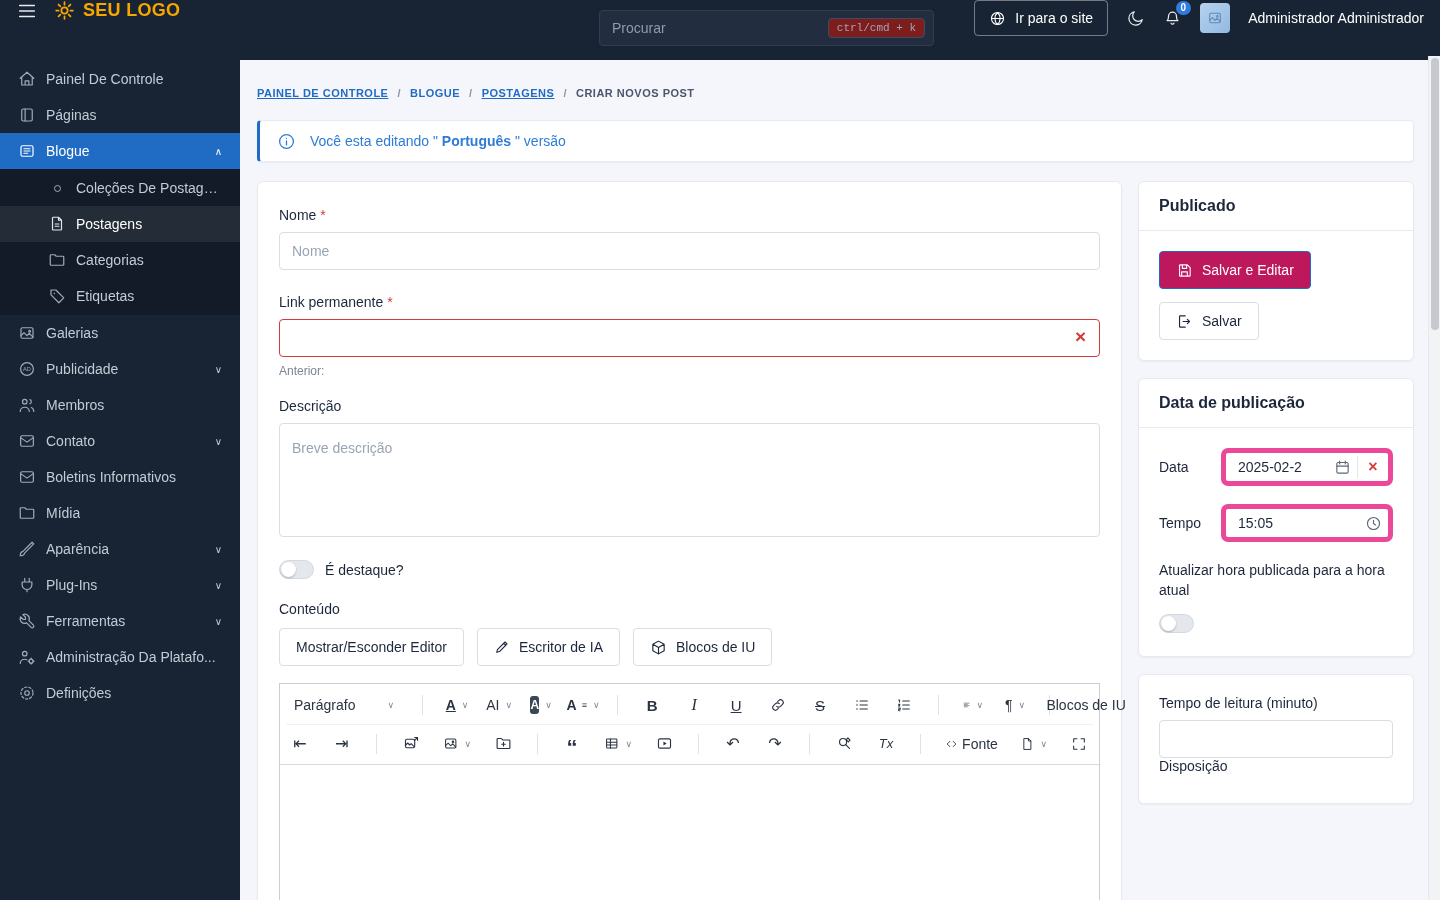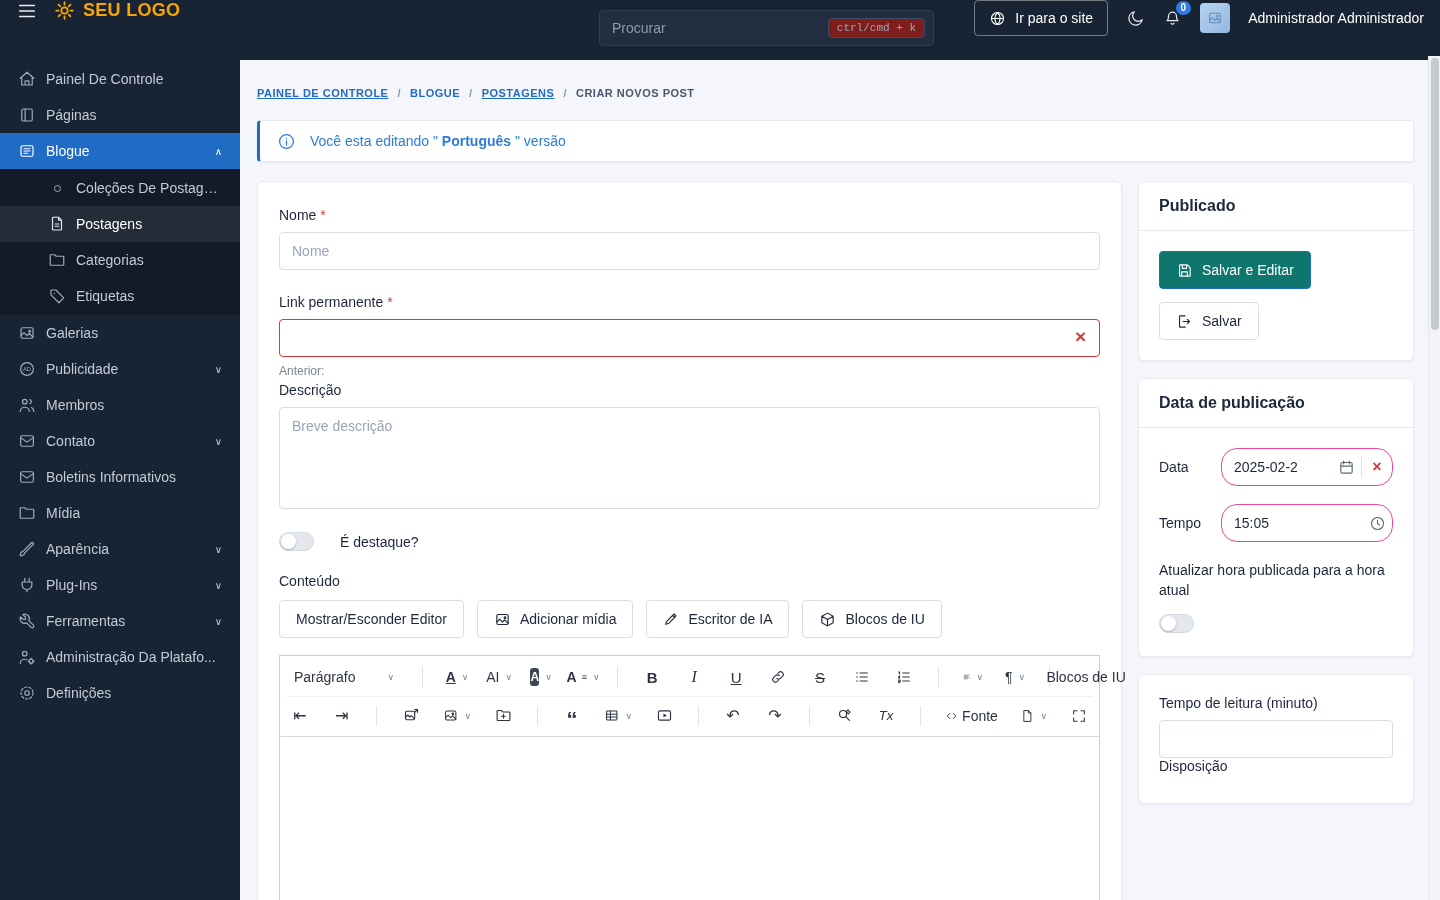--- a/index.html
+++ b/index.html
@@ -43,32 +43,32 @@
 .bc-current{color:#49566b}
 .alert{display:flex;align-items:center;gap:14px;background:#fff;border:1px solid #e8eaee;border-left:3px solid #206bc4;border-radius:4px;height:42px;padding:0 17px;color:#2e7cd6;margin-bottom:19px;box-shadow:0 1px 2px rgba(24,36,51,.05)}
 .alert b{font-weight:bold}
 .grid{display:flex;gap:16px;align-items:flex-start}
 .card{background:#fff;border:1px solid #e8eaee;border-radius:6px;box-shadow:0 1px 2px rgba(24,36,51,.05)}
 .form-card{flex:1;min-width:0;padding:25px 21px}
 .f-label{display:block;font-size:14px;margin-bottom:9px;color:#1d273b}
 .req{color:#d63939;margin-left:4px}
 .f-input{width:100%;height:38px;border:1px solid #d9dee4;border-radius:4px;padding:0 12px;font-size:14px;color:#1d273b;outline:none;background:#fff}
 .f-input::placeholder,.f-textarea::placeholder{color:#99a5b5}
-.f-textarea{height:102px;padding:10px 12px;resize:none;font-family:inherit}
+.f-textarea{height:114px;padding:16px 12px;resize:none;font-family:inherit}
 .f-input.error{border-color:#d63939;padding-right:40px}
 .perma-wrap{position:relative}
 .close-x{position:absolute;right:14px;top:7px;color:#d63939;font-size:19px;font-weight:bold;cursor:pointer;line-height:22px}
 .hint{font-size:12px;color:#7a8694;margin-top:7px}
-.mt24{margin-top:24px}.mt20{margin-top:4px}.mt16{}
-.toggle-row{display:flex;align-items:center;gap:26px;margin:20px 0 22px}
+.mt24{margin-top:24px}.mt20{margin-top:20px}.mt16{}
+.toggle-row{display:flex;align-items:center;gap:11px;margin:20px 0 22px}
 .toggle{width:35px;height:19px;border-radius:10px;background:#e4e8ed;border:1px solid #d3d9e0;display:inline-block;position:relative;cursor:pointer;flex:none}
 .knob{position:absolute;left:1px;top:1px;width:15px;height:15px;border-radius:50%;background:#fff;box-shadow:0 1px 2px rgba(0,0,0,.25)}
 .btn-row{display:flex;gap:13px;margin:11px 0 17px}
 .btn-outline{background:#fff;border:1px solid #d9dee4;height:38px;border-radius:4px;padding:0 16px;display:inline-flex;align-items:center;gap:9px;font-size:14px;color:#1d273b;cursor:pointer}
-.btn-primary{background:#0f766e;border:1px solid #206bc4;height:38px;border-radius:4px;padding:0 16px;display:inline-flex;align-items:center;gap:9px;font-size:14px;color:#fff;cursor:pointer}
+.btn-primary{background:#be185d;border:1px solid #206bc4;height:38px;border-radius:4px;padding:0 16px;display:inline-flex;align-items:center;gap:9px;font-size:14px;color:#fff;cursor:pointer}
 
 .editor{border:1px solid #c9ced4;margin-top:2px;background:#fff}
 .ed-toolbar{border-bottom:1px solid #d7dbe0;padding:2px 6px}
 .ed-row{display:flex;align-items:center;min-height:38px;gap:14px}
 .ed-row + .ed-row{border-top:1px solid #eef0f2}
 .ed-btn{min-width:28px;height:28px;display:inline-flex;align-items:center;justify-content:center;padding:0 4px;color:#2b3440;cursor:pointer;border-radius:3px;font-size:14px;gap:4px;white-space:nowrap}
 .ed-sep{width:1px;height:20px;background:#dfe3e7;margin:0 6px;flex:none}
 .crt{font-size:9px;color:#7a8694;margin-left:2px}
 .ed-para{display:inline-flex;align-items:center;height:28px;padding:0 8px;cursor:pointer;gap:30px;color:#2b3440}
 .bA{text-decoration:underline;font-weight:bold}
@@ -83,21 +83,21 @@
 .g-arrow{font-size:16px}
 .g-tx{font-size:13px;font-style:italic}
 .ed-content{height:382px;background:#fff;cursor:text}
 
 .side-col{width:276px;flex:none;display:flex;flex-direction:column;gap:17px}
 .p-head{padding:15px 20px;font-size:16px;font-weight:bold;border-bottom:1px solid #e8eaee}
 .p-body{padding:20px}
 .stack{display:flex;flex-direction:column;align-items:flex-start;gap:13px}
 .d-row{display:flex;align-items:center;justify-content:space-between;margin-bottom:18px}
 .d-label{font-size:14px}
-.input-group{display:flex;align-items:center;border:1px solid #ec4899;border-radius:16px;height:38px;width:172px;background:#fff}
+.input-group{display:flex;align-items:center;border:5px solid #ec4899;border-radius:7px;height:38px;width:172px;background:#fff}
 .input-group input{border:0;outline:0;flex:1;min-width:0;padding:0 2px 0 12px;font-size:14px;color:#1d273b;background:transparent}
 .ig-icon{width:30px;display:flex;justify-content:center;align-items:center;color:#5b6777;cursor:pointer;flex:none}
 .ig-icon.red{color:#d63939;font-weight:bold;font-size:16px}
 .ig-div{width:1px;height:22px;background:#e2e6ea;flex:none}
 .d-note{font-size:14px;line-height:1.45;margin:2px 0 13px;color:#1d273b}
 
 .sb{position:fixed;top:56px;right:0;width:12px;height:844px;background:#f2f3f5;border-left:1px solid #e6e8eb;z-index:9}
 .sb-thumb{width:8px;margin:2px auto 0;height:272px;border-radius:4px;background:#c6cad0;cursor:grab}
 </style>
 </head>
@@ -369,30 +369,20 @@
           <span class="toggle">
               <span class="knob"></span>
             </span>
           <span>É destaque?</span>
         </div>
 
         <label class="f-label">Conteúdo</label>
         <div class="btn-row">
           <button class="btn-outline">
             <span>Mostrar/Esconder Editor</span>
-          </button>
-          <button class="btn-outline">
-            <span>
-                <svg class="i" viewBox="0 0 24 24" width="17" height="17">
-                  <rect x="4" y="5" width="16" height="14" rx="2"></rect>
-                  <path d="M4 15.5l4-4 4 4 3-3 5 5"></path>
-                  <circle cx="15.5" cy="9.5" r="1.2"></circle>
-                </svg>
-              </span>
-            <span>Adicionar mídia</span>
           </button>
           <button class="btn-outline">
             <span>
                 <svg class="i" viewBox="0 0 24 24" width="16" height="16">
                   <path d="M4 20l1.2-4.2L16.5 4.5l3 3L8.2 18.8zM14.5 6.5l3 3"></path>
                 </svg>
               </span>
             <span>Escritor de IA</span>
           </button>
           <button class="btn-outline">

